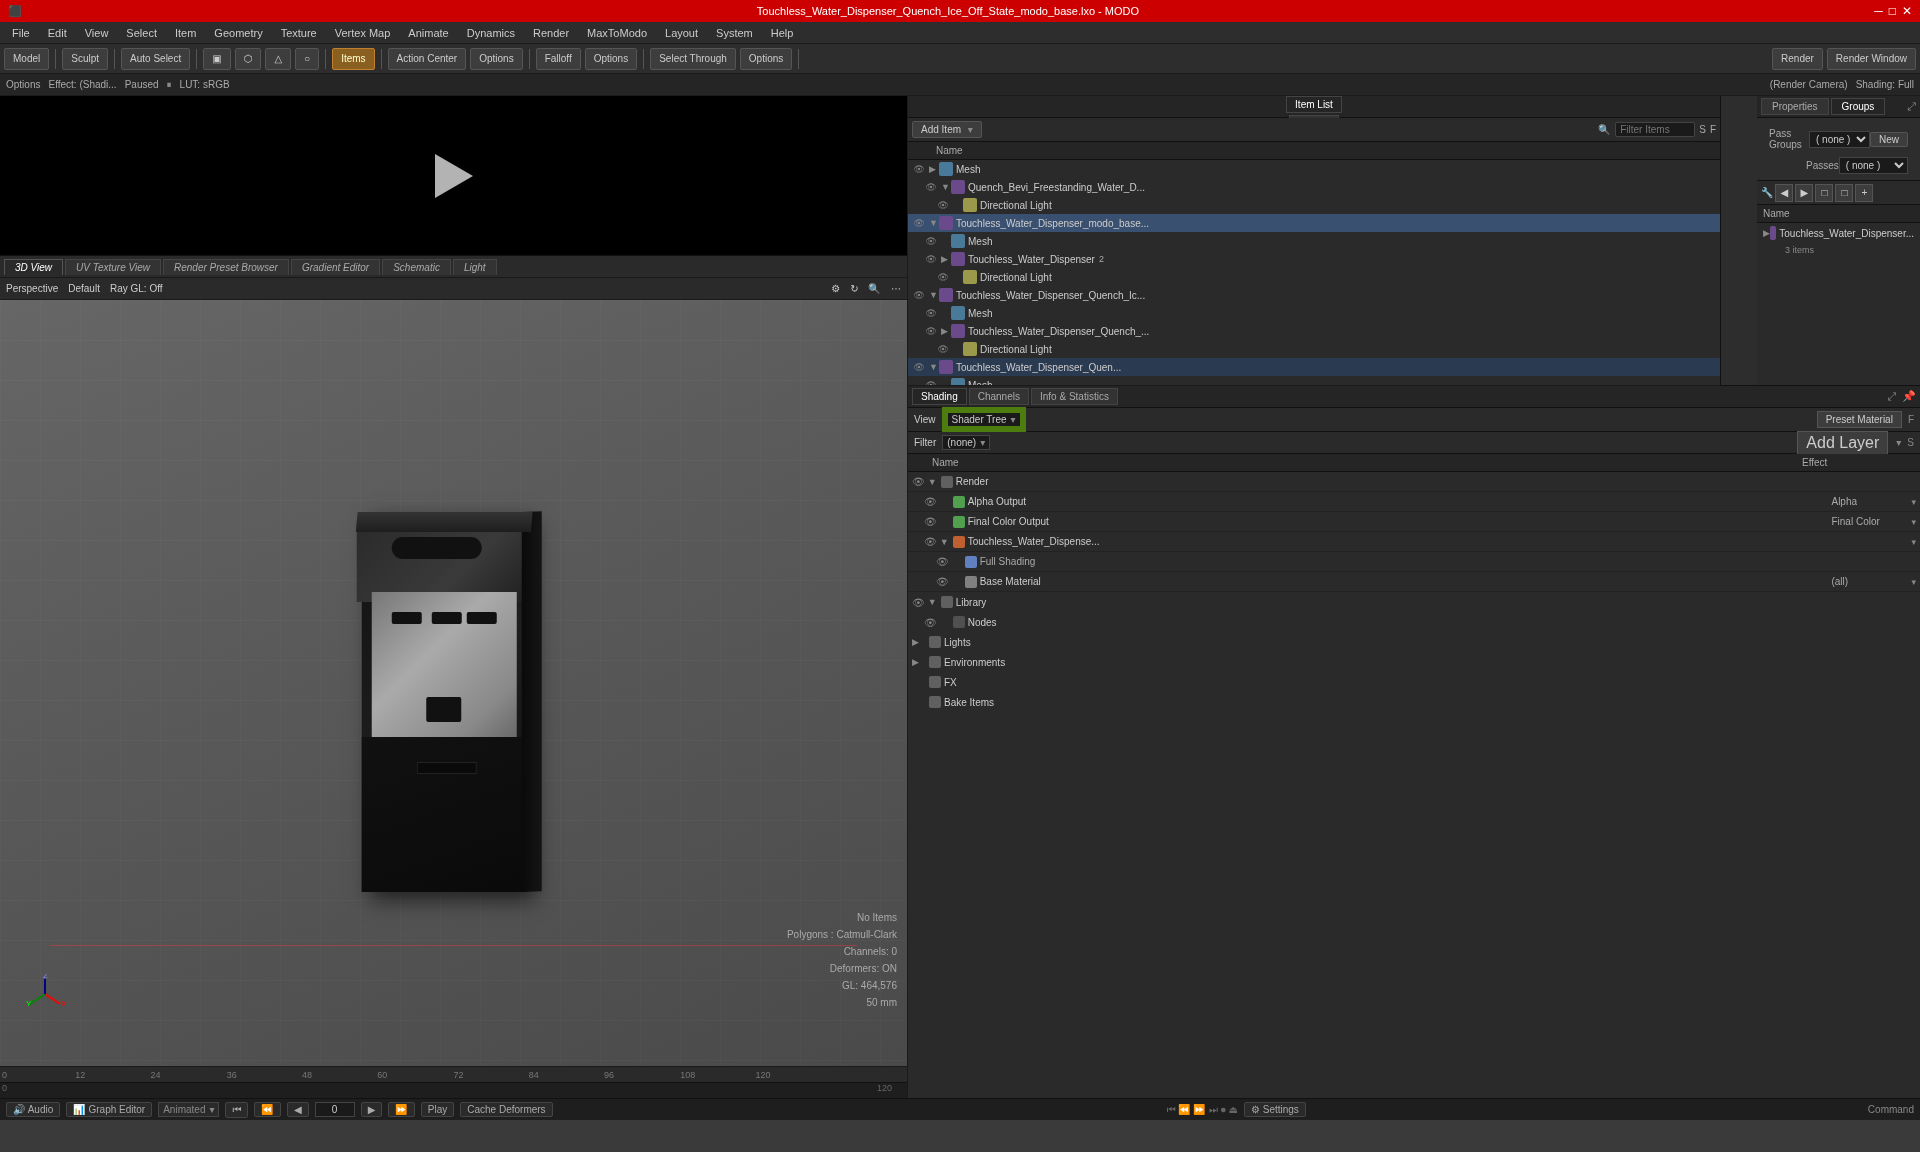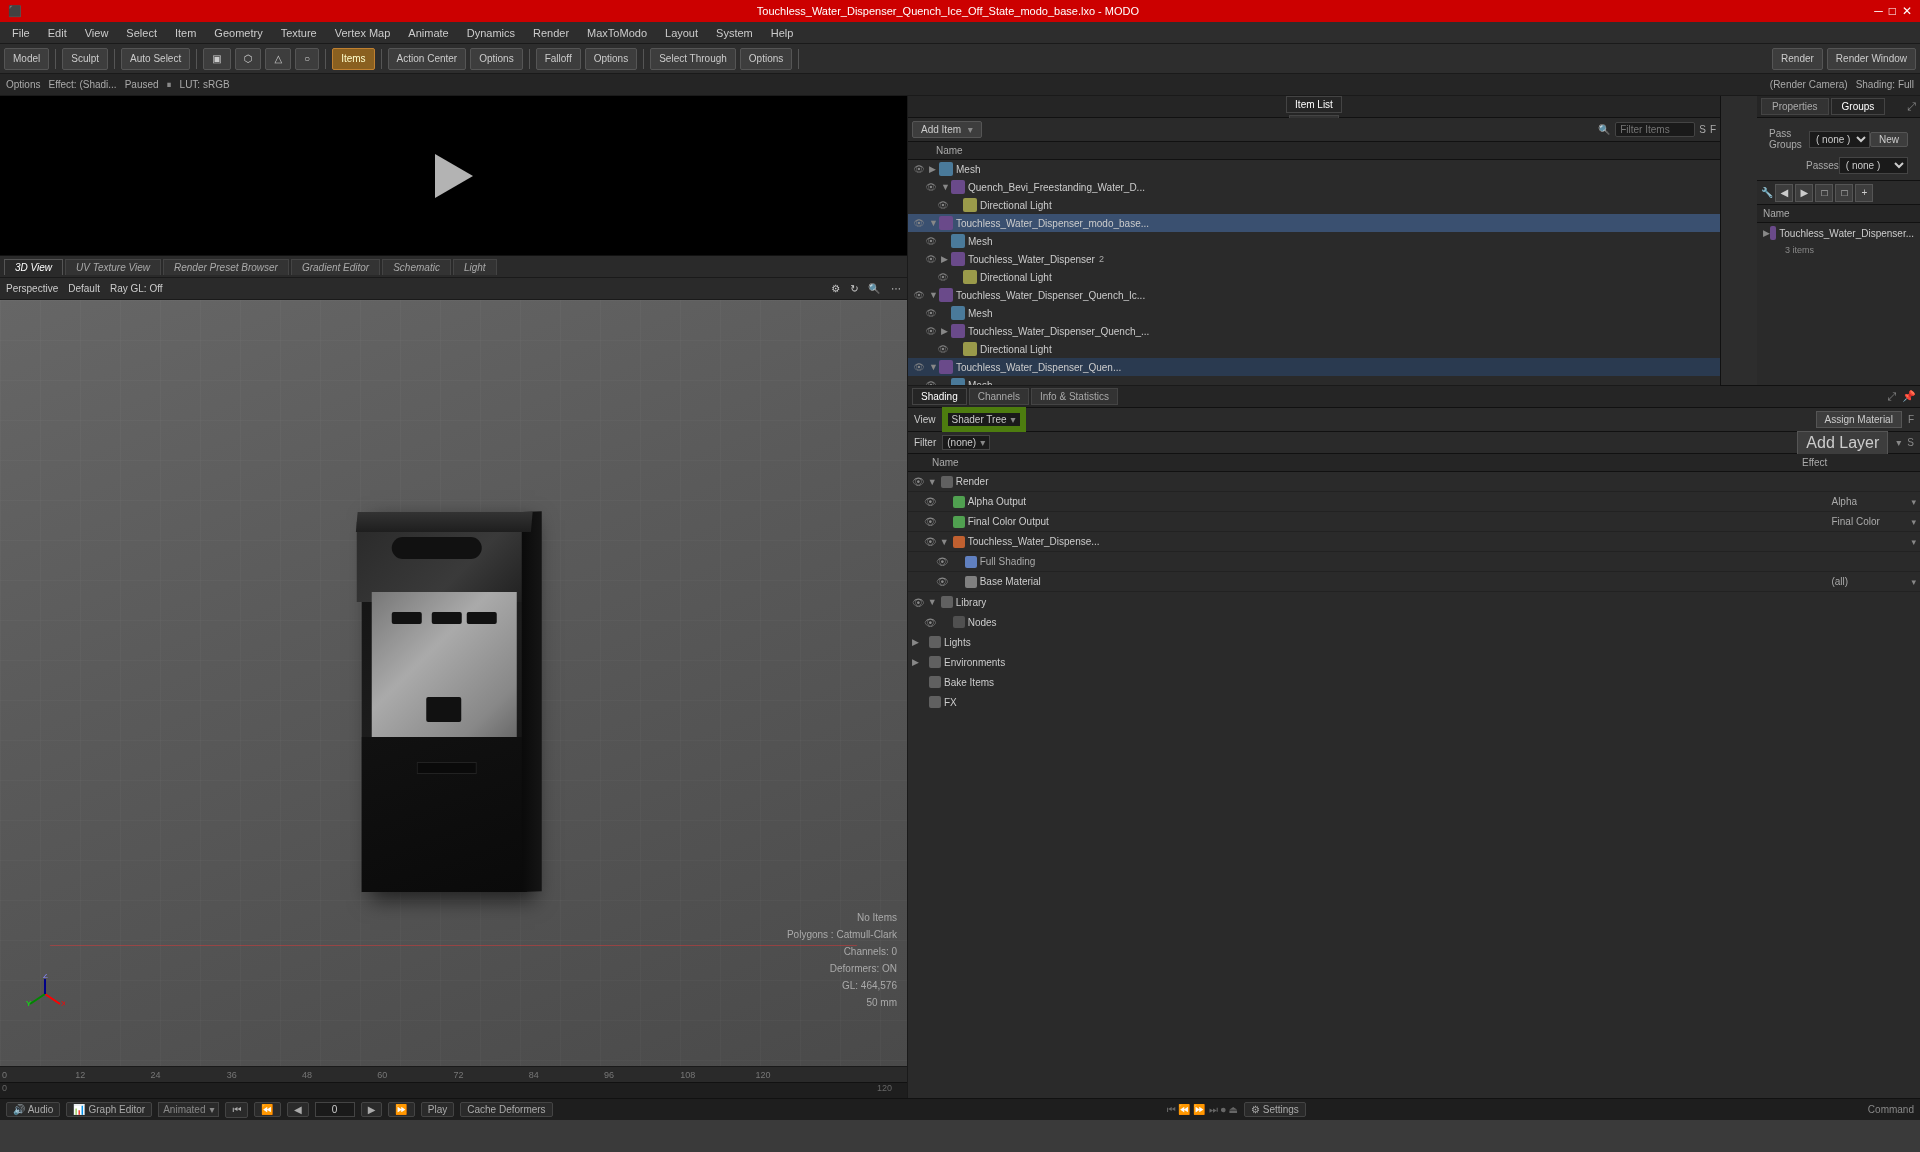--- a/index.html
+++ b/index.html
@@ -468,21 +468,21 @@
         <span style="color:#888; cursor:pointer; margin-left:4px;">📌</span>
       </div>
 
       <div id="shading-toolbar" style="height:24px; background:#2a2a2a; display:flex; align-items:center; padding:0 6px; gap:6px; border-bottom:1px solid #111; font-size:10px;">
         <span>View</span>
         <div style="display:flex; align-items:flex-start; background:#1a1a1a; border:6px solid #4d7c0f; padding:1px 4px; cursor:pointer;">
           <span>Shader Tree</span>
           <span style="margin-left:4px; color:#888;">▾</span>
         </div>
         <div style="flex:1"></div>
-        <button style="padding:2px 8px; background:#3d3d3d; border:1px solid #555; color:#ccc; font-size:10px; cursor:pointer;">Assign Material</button>
+        <button style="padding:2px 8px; background:#3d3d3d; border:1px solid #555; color:#ccc; font-size:10px; cursor:pointer;">Preset Material</button>
         <span style="color:#888;">F</span>
       </div>
 
       <div style="height:22px; background:#2a2a2a; display:flex; align-items:center; padding:0 6px; gap:6px; border-bottom:1px solid #111; font-size:10px;">
         <span>Filter</span>
         <div style="display:flex; align-items:center; background:#1a1a1a; border:1px solid #444; padding:1px 4px; cursor:pointer;">
           <span>(none)</span>
           <span style="margin-left:4px; color:#888;">▾</span>
         </div>
         <div style="flex:1"></div>
@@ -573,27 +573,27 @@
 
         <div class="shading-group">
           <span style="width:14px; color:#888; font-size:9px;">▶</span>
           <span style="width:12px; height:12px; background:#606060; border-radius:2px; margin:0 3px; display:inline-block;"></span>
           <span>Environments</span>
         </div>
 
         <div class="shading-group">
           <span style="width:14px; color:#888; font-size:9px;"> </span>
           <span style="width:12px; height:12px; background:#606060; border-radius:2px; margin:0 3px; display:inline-block;"></span>
-          <span>Bake Items</span>
+          <span>FX</span>
         </div>
 
         <div class="shading-group">
           <span style="width:14px; color:#888; font-size:9px;"> </span>
           <span style="width:12px; height:12px; background:#606060; border-radius:2px; margin:0 3px; display:inline-block;"></span>
-          <span>FX</span>
+          <span>Bake Items</span>
         </div>
 
       </div>
     </div>
 
   </div>
 </div>
 
 <div id="bottombar" style="height:22px; background:#1e1e1e; display:flex; align-items:center; padding:0 6px; gap:6px; font-size:10px; color:#888; border-top:1px solid #111;">
 

